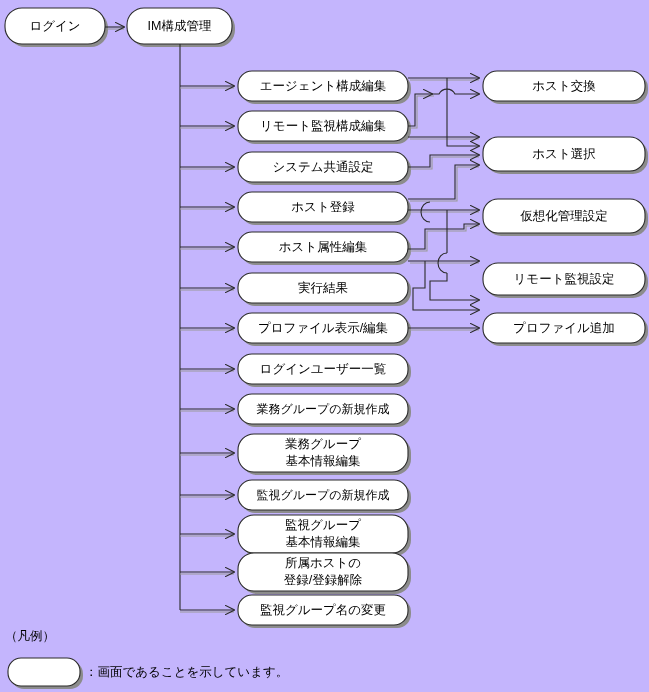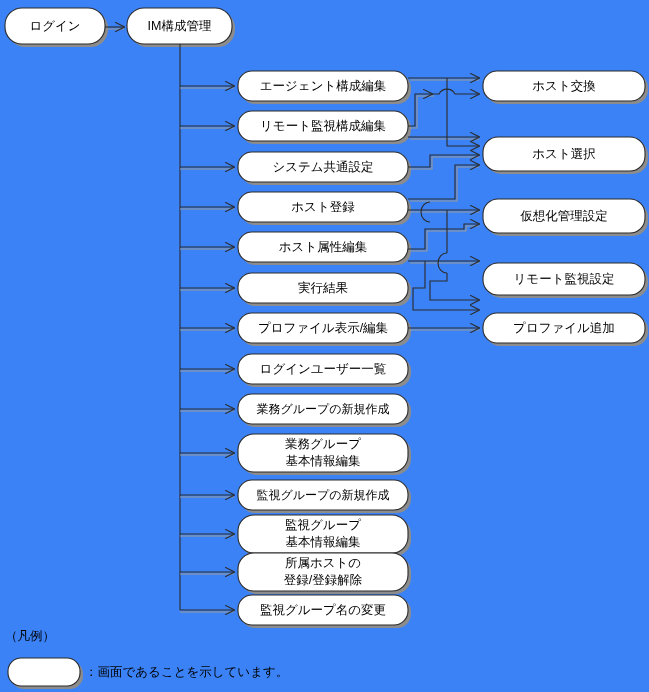--- a/index.html
+++ b/index.html
@@ -7,21 +7,21 @@
     padding: 0;
     background: #ffffff;
   }
   body {
     font-family: "Liberation Sans", "DejaVu Sans", sans-serif;
   }
   #page {
     position: relative;
     width: 649px;
     height: 692px;
-    background: #3b82f6;
+    background: #c4b5fd;
     overflow: hidden;
   }
   #diagram-svg {
     position: absolute;
     left: 0;
     top: 0;
     width: 649px;
     height: 692px;
   }
   .node-rect {

